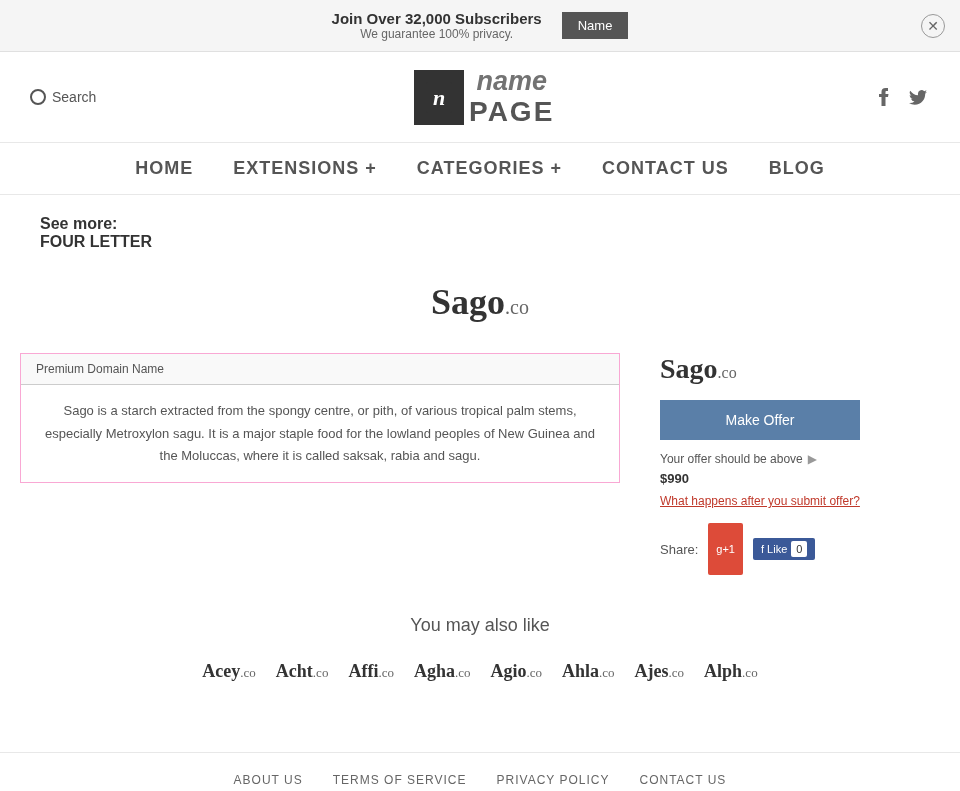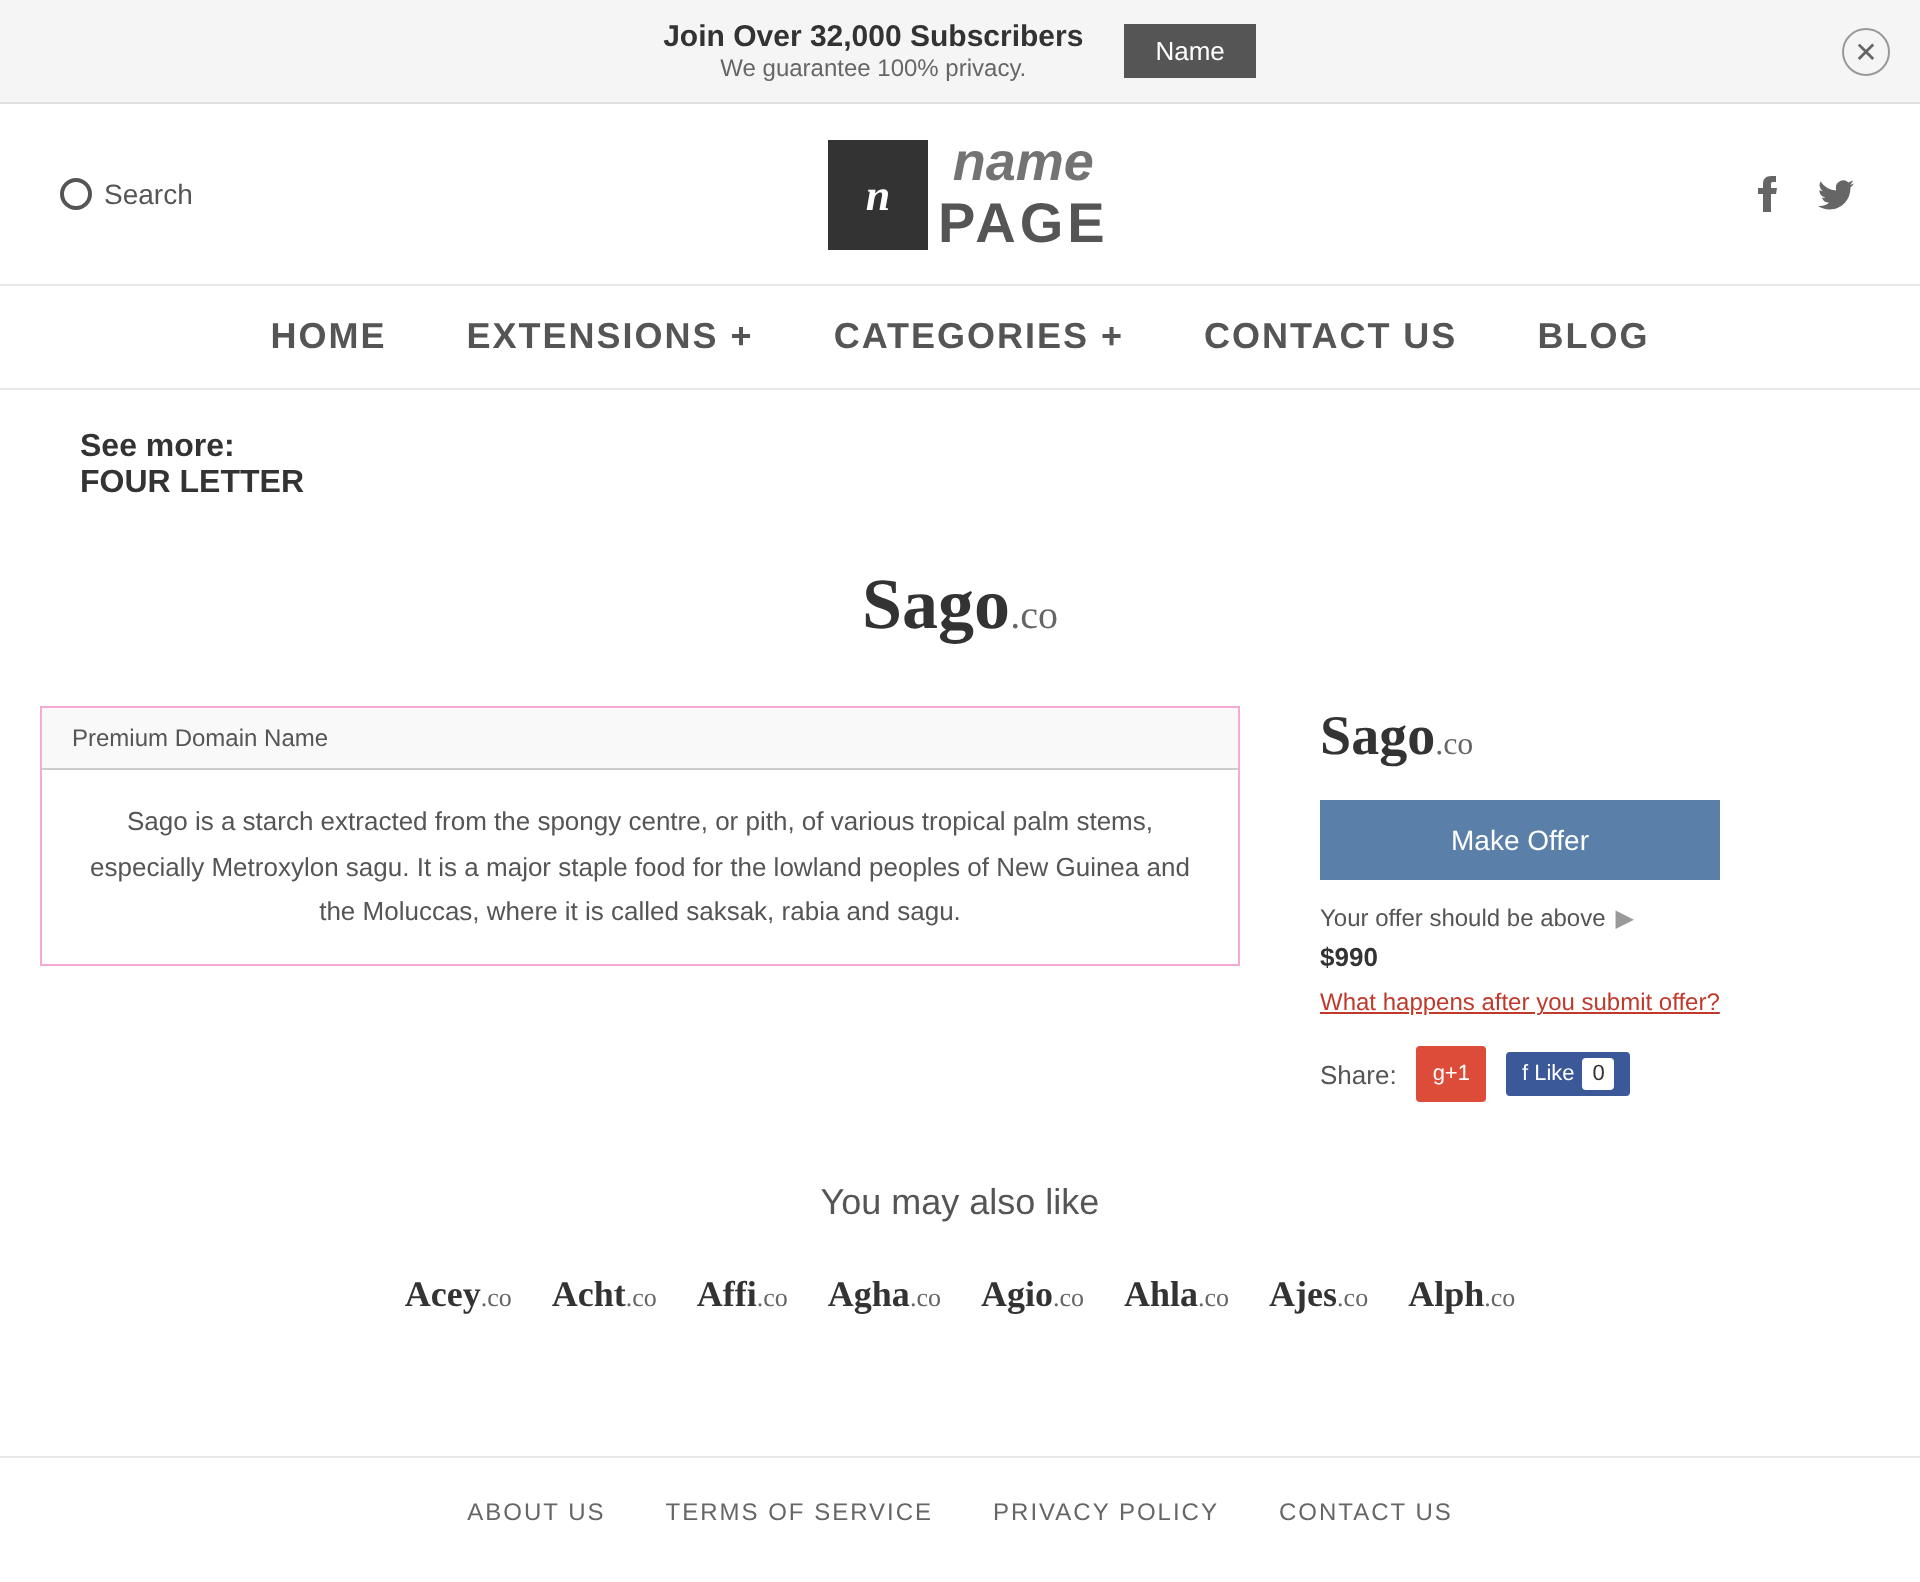--- a/index.html
+++ b/index.html
@@ -218,21 +218,21 @@
     .share-row {
       display: flex;
       align-items: center;
       gap: 10px;
     }
     .share-label { font-size: 13px; color: #555; }
     .g-plus {
       background: #dd4b39;
       color: #fff;
       font-size: 11px;
-      padding: 8px 8px;
+      padding: 20px 8px;
       cursor: pointer;
       border-radius: 2px;
     }
     .fb-like {
       background: #3b5998;
       color: #fff;
       font-size: 11px;
       padding: 3px 8px;
       cursor: pointer;
       border-radius: 2px;

